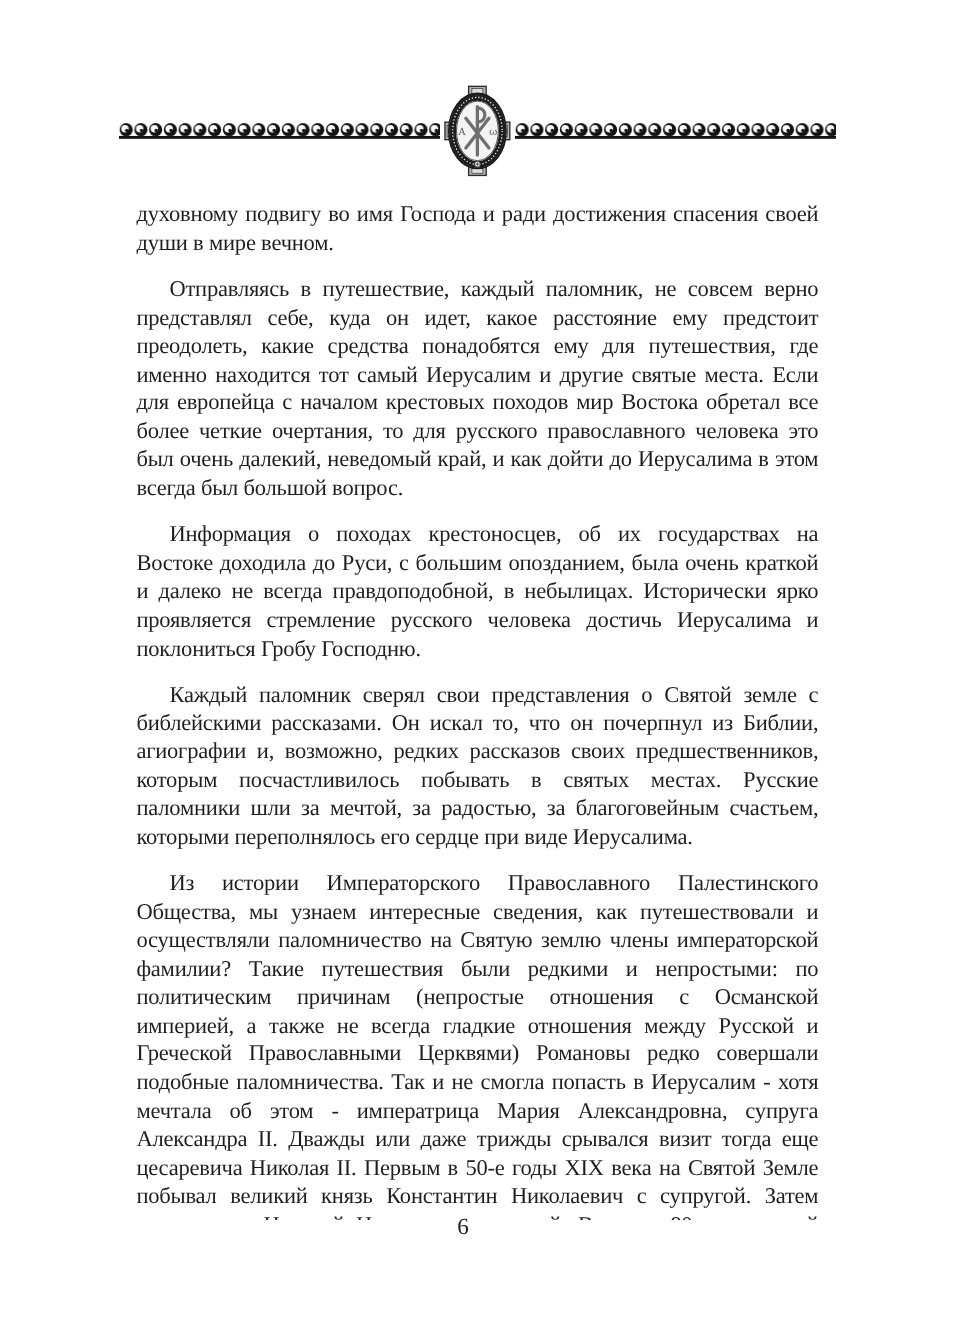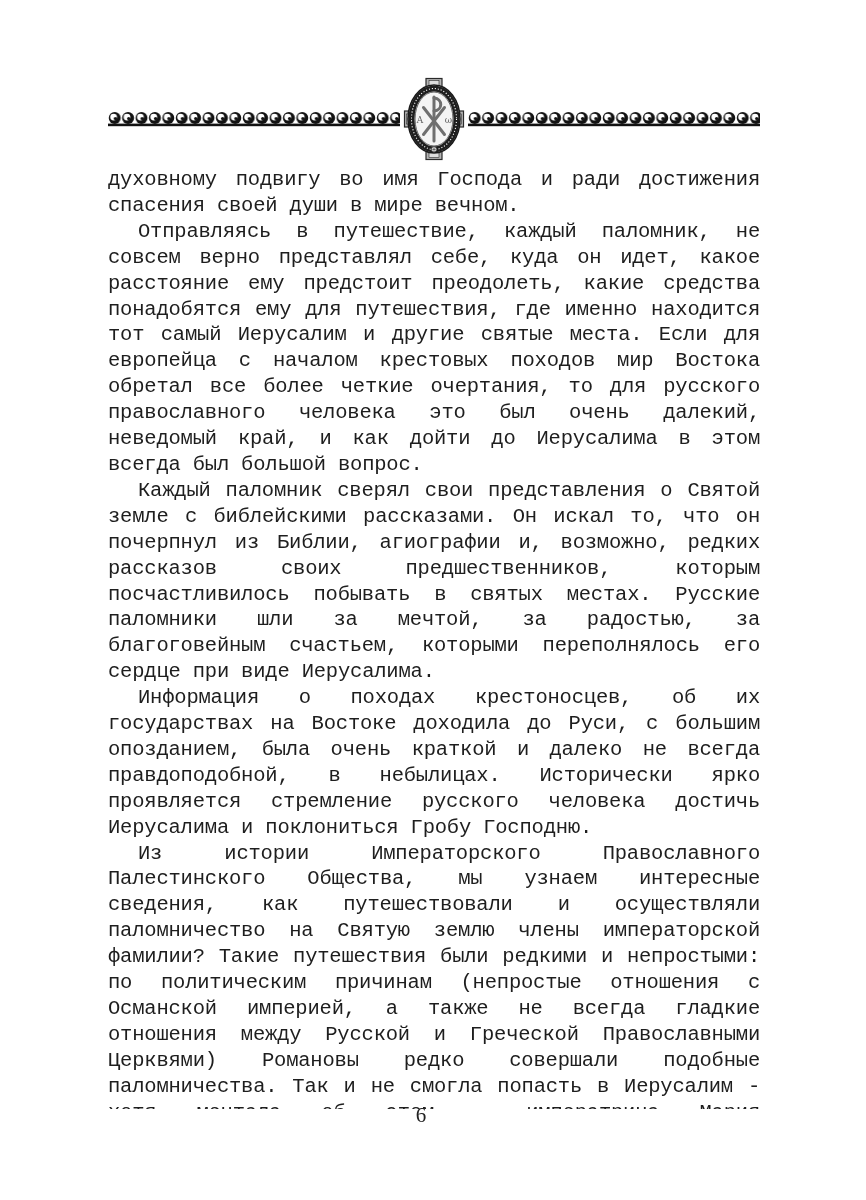--- a/index.html
+++ b/index.html
@@ -43,23 +43,22 @@
     left: 108px;
     width: 652px;
     height: 942px;
     overflow: hidden;
     font-size: 20.5px;
     line-height: 25.9px;
     letter-spacing: -0.2px;
     text-align: justify;
   }
   .content p {
-    margin: 0;
+    margin: 16px;
     padding: 0;
-    font-family: Liberation Mono, monospace;
   }
   .content p.indent {
     text-indent: 30px;
   }
   
   .page-number {
     position: absolute;
     top: 1103px;
     left: 96px;
     width: 650px;
@@ -128,20 +127,20 @@
       </defs>
       <rect x="0" y="0" width="100%" height="13.5" fill="url(#wavePatR)"></rect>
       <rect x="0" y="12.6" width="100%" height="2.6" fill="#121212"></rect>
     </svg>
 
   </div>
 
   <div class="content">
       <p class="no-indent">духовному подвигу во имя Господа и ради достижения спасения своей души в мире вечном.</p>
       <p class="indent">Отправляясь в путешествие, каждый паломник, не совсем верно представлял себе, куда он идет, какое расстояние ему предстоит преодолеть, какие средства понадобятся ему для путешествия, где именно находится тот самый Иерусалим и другие святые места. Если для европейца с началом крестовых походов мир Востока обретал все более четкие очертания, то для русского православного человека это был очень далекий, неведомый край, и как дойти до Иерусалима в этом всегда был большой вопрос.</p>
+      <p class="indent">Информация о походах крестоносцев, об их государствах на Востоке доходила до Руси, с большим опозданием, была очень краткой и далеко не всегда правдоподобной, в небылицах. Исторически ярко проявляется стремление русского человека достичь Иерусалима и поклониться Гробу Господню.</p>
       <p class="indent">Каждый паломник сверял свои представления о Святой земле с библейскими рассказами. Он искал то, что он почерпнул из Библии, агиографии и, возможно, редких рассказов своих предшественников, которым посчастливилось побывать в святых местах. Русские паломники шли за мечтой, за радостью, за благоговейным счастьем, которыми переполнялось его сердце при виде Иерусалима.</p>
-      <p class="indent">Информация о походах крестоносцев, об их государствах на Востоке доходила до Руси, с большим опозданием, была очень краткой и далеко не всегда правдоподобной, в небылицах. Исторически ярко проявляется стремление русского человека достичь Иерусалима и поклониться Гробу Господню.</p>
       <p class="indent">Из истории Императорского Православного Палестинского Общества, мы узнаем интересные сведения, как путешествовали и осуществляли паломничество на Святую землю члены императорской фамилии? Такие путешествия были редкими и непростыми: по политическим причинам (непростые отношения с Османской империей, а также не всегда гладкие отношения между Русской и Греческой Православными Церквями) Романовы редко совершали подобные паломничества. Так и не смогла попасть в Иерусалим - хотя мечтала об этом - императрица Мария Александровна, супруга Александра II. Дважды или даже трижды срывался визит тогда еще цесаревича Николая II. Первым в 50-е годы XIX века на Святой Земле побывал великий князь Константин Николаевич с супругой. Затем ездил князь Николай Николаевич старший. В конце 80-х - великий князь Александр Михайлович. В 1914 году - его дочь Ирина вместе с супругом князем Феликсом Юсуповым. Единственным из великих князей, кто дважды посетил Святую</p>
     </div>
 
   <div class="page-number">6</div>
 
 </div>
 
 </body></html>

